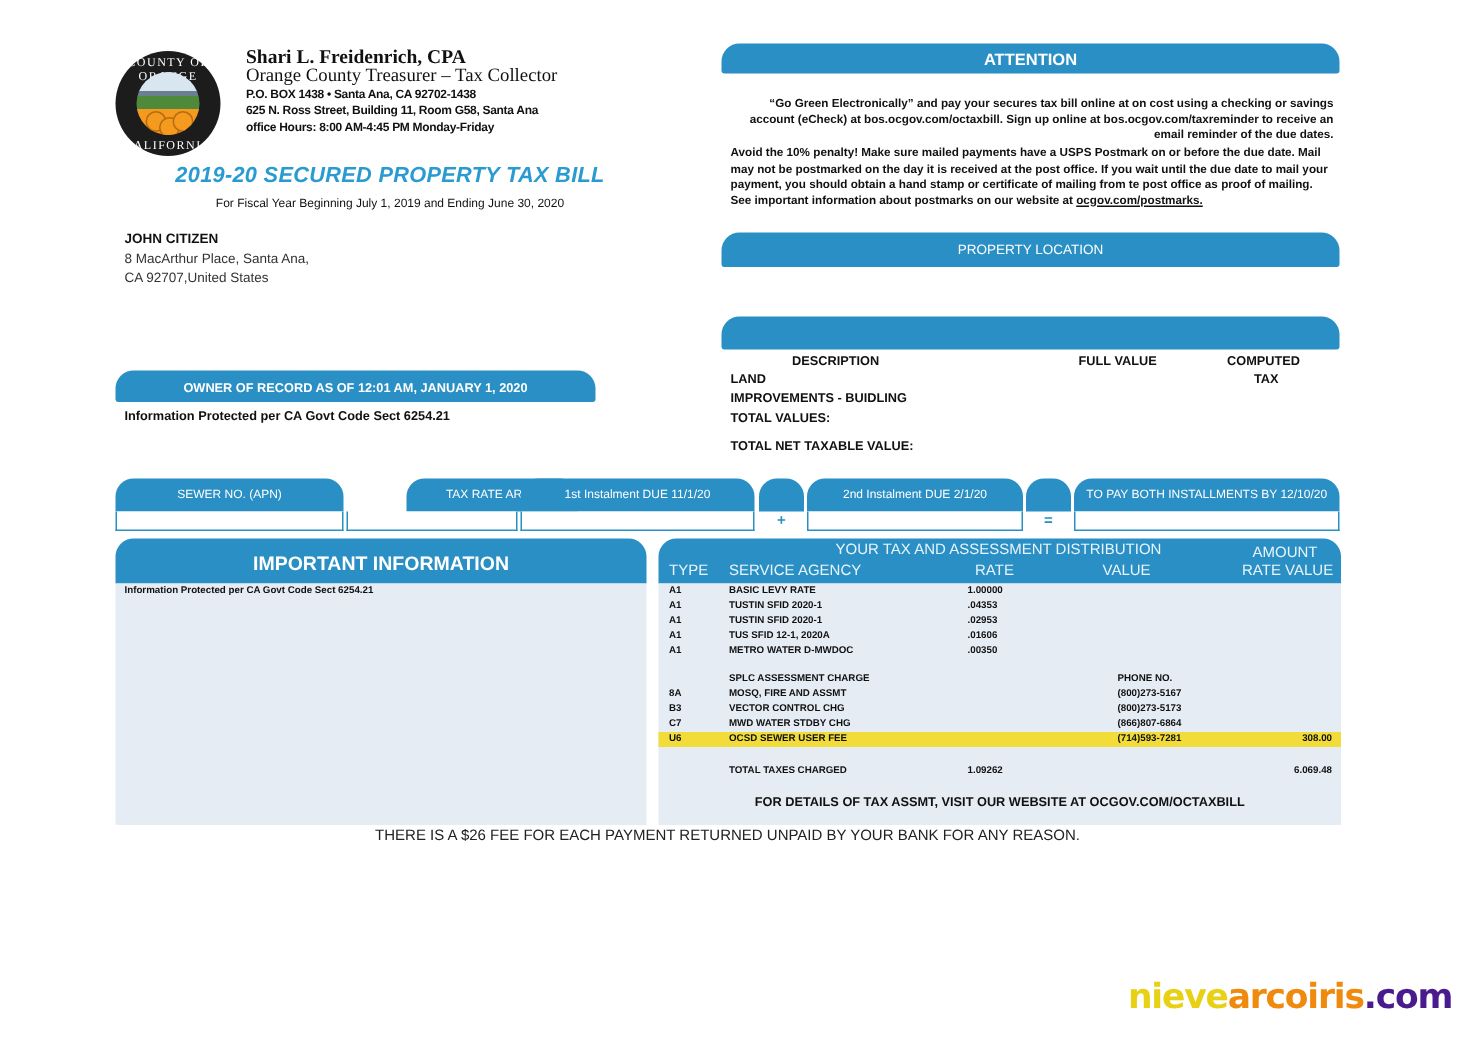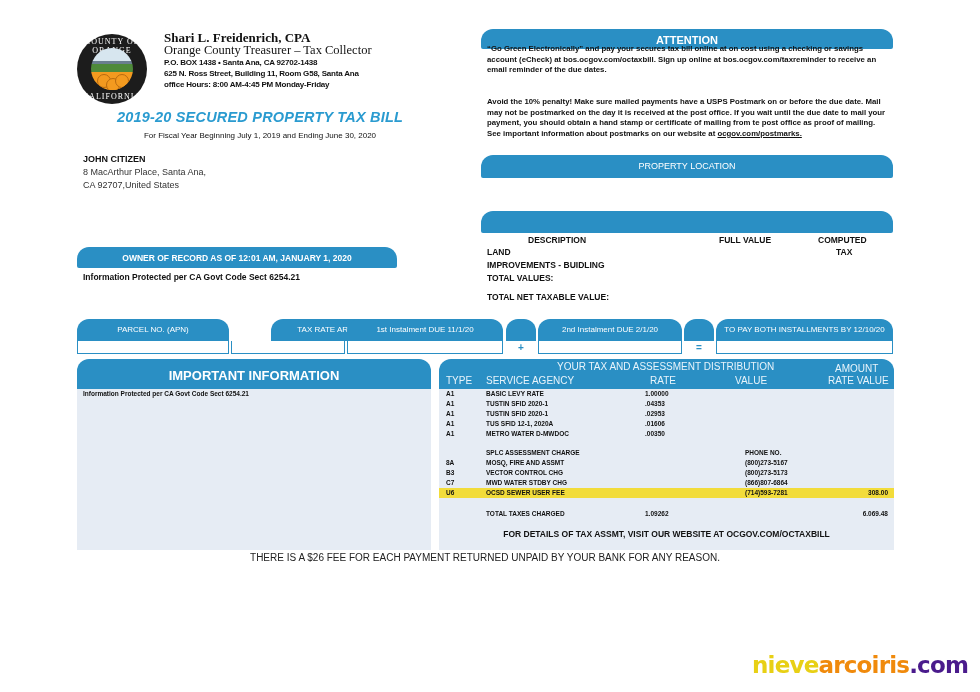--- a/index.html
+++ b/index.html
@@ -80,21 +80,21 @@
 <div class="abs hdr-line" style="top:80px;">office Hours: 8:00 AM-4:45 PM Monday-Friday</div>
 
 <div class="abs title">2019-20 SECURED PROPERTY TAX BILL</div>
 <div class="abs subtitle">For Fiscal Year Beginning July 1, 2019 and Ending June 30, 2020</div>
 
 <div class="abs addr-name">JOHN CITIZEN</div>
 <div class="abs addr-line" style="top:167px;">8 MacArthur Place, Santa Ana,</div>
 <div class="abs addr-line" style="top:180px;">CA 92707,United States</div>
 
 <div class="abs blue bar att-head">ATTENTION</div>
-<div class="abs att-text" style="top:44px;">
+<div class="abs att-text" style="top:64px;text-align:right;">
   <div>“Go Green Electronically” and pay your secures tax bill online at on cost using a checking or savings</div>
   <div>account (eCheck) at bos.ocgov.com/octaxbill. Sign up online at bos.ocgov.com/taxreminder to receive an</div>
   <div>email reminder of the due dates.</div>
 </div>
 <div class="abs att-text" style="top:97px;">
   <div>Avoid the 10% penalty! Make sure mailed payments have a USPS Postmark on or before the due date. Mail</div>
   <div>may not be postmarked on the day it is received at the post office. If you wait until the due date to mail your</div>
   <div>payment, you should obtain a hand stamp or certificate of mailing from te post office as proof of mailing.</div>
   <div><span>See important information about postmarks on our website at </span><u>ocgov.com/postmarks.</u></div>
 </div>
@@ -107,21 +107,21 @@
 <div class="abs val-lbl" style="left:818px;top:235px;">COMPUTED</div>
 <div class="abs val-lbl" style="left:836px;top:247px;">TAX</div>
 <div class="abs val-lbl" style="left:487px;top:247px;">LAND</div>
 <div class="abs val-lbl" style="left:487px;top:260px;">IMPROVEMENTS - BUIDLING</div>
 <div class="abs val-lbl" style="left:487px;top:273px;">TOTAL VALUES:</div>
 <div class="abs val-lbl" style="left:487px;top:292px;">TOTAL NET TAXABLE VALUE:</div>
 
 <div class="abs blue bar owner-head">OWNER OF RECORD AS OF 12:01 AM, JANUARY 1, 2020</div>
 <div class="abs owner-text">Information Protected per CA Govt Code Sect 6254.21</div>
 
-<div class="abs blue tab pay-tab" style="left:77px;width:152px;">PARCEL NO. (APN)</div>
+<div class="abs blue tab pay-tab" style="left:77px;width:152px;">SEWER NO. (APN)</div>
 <div class="abs pay-field" style="left:77px;width:152px;border-left:1px solid #2a8fc4;"></div>
 <div class="abs blue tab pay-tab" style="left:231px;width:114px;margin-left:40px;">TAX RATE AREA</div>
 <div class="abs pay-field" style="left:231px;width:114px;"></div>
 <div class="abs blue tab pay-tab" style="left:347px;width:156px;">1st Instalment DUE 11/1/20</div>
 <div class="abs pay-field" style="left:347px;width:156px;"></div>
 <div class="abs blue tab pay-tab" style="left:506px;width:30px;"></div>
 <div class="abs op" style="left:506px;width:30px;">+</div>
 <div class="abs blue tab pay-tab" style="left:538px;width:144px;">2nd Instalment DUE 2/1/20</div>
 <div class="abs pay-field" style="left:538px;width:144px;"></div>
 <div class="abs blue tab pay-tab" style="left:684px;width:30px;"></div>

